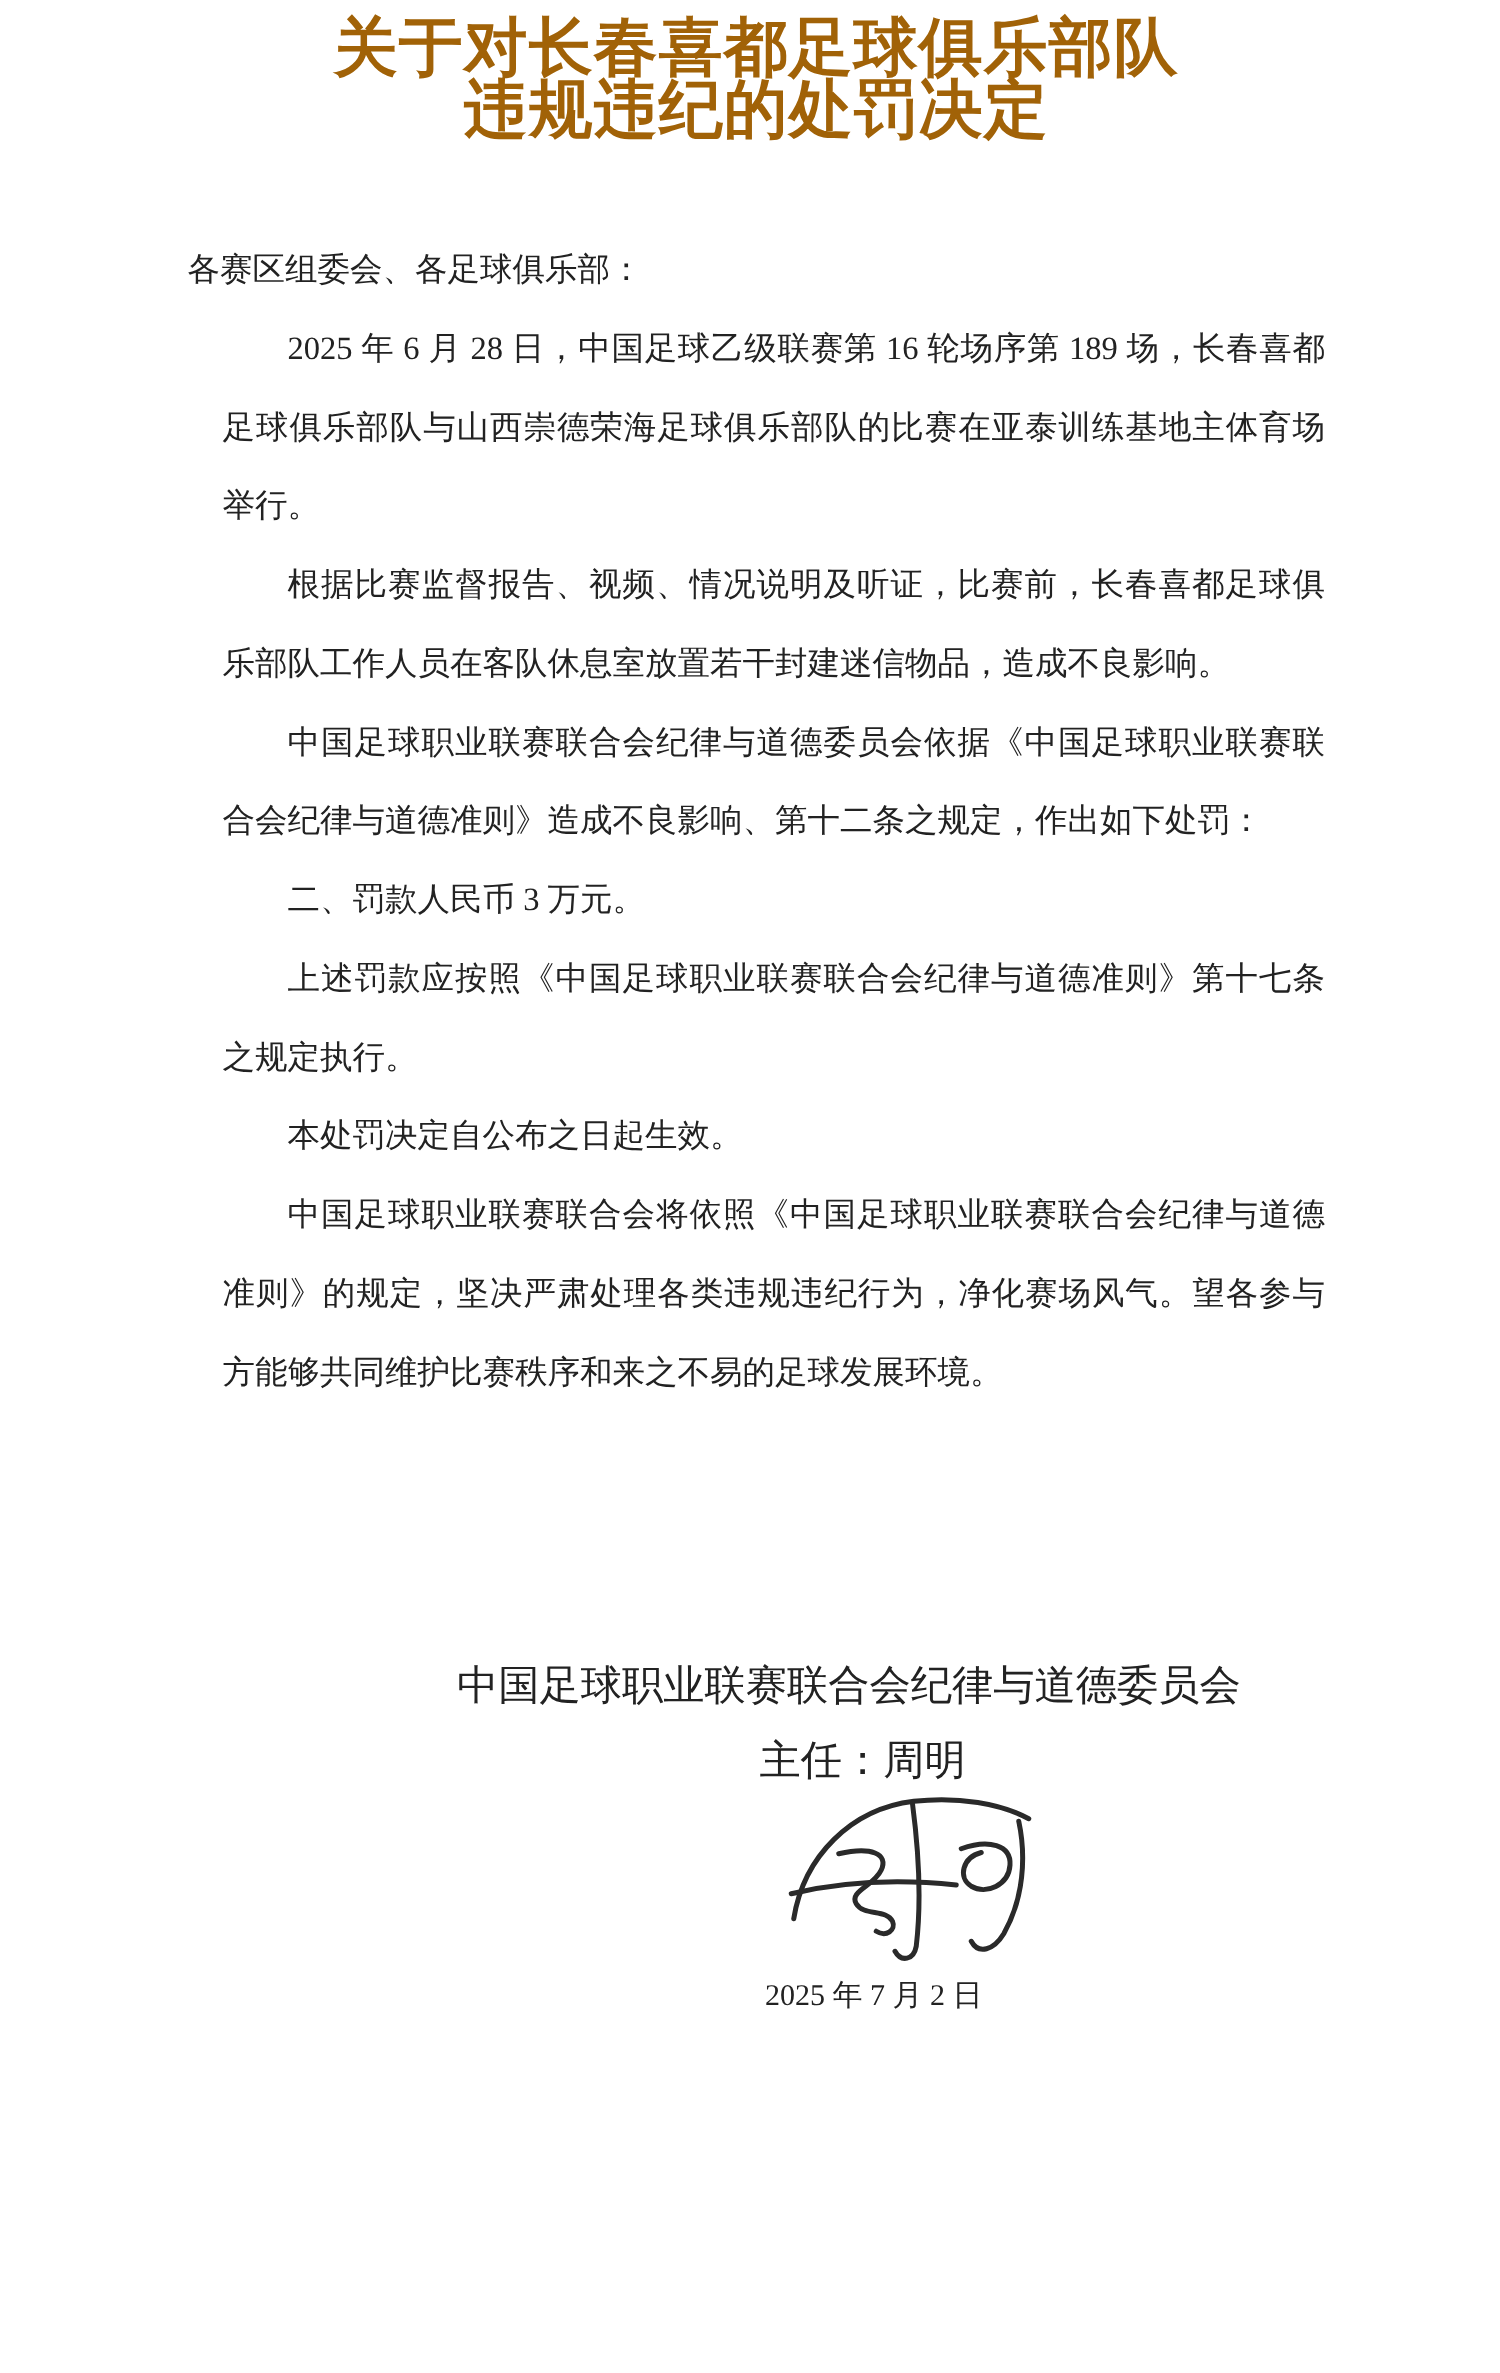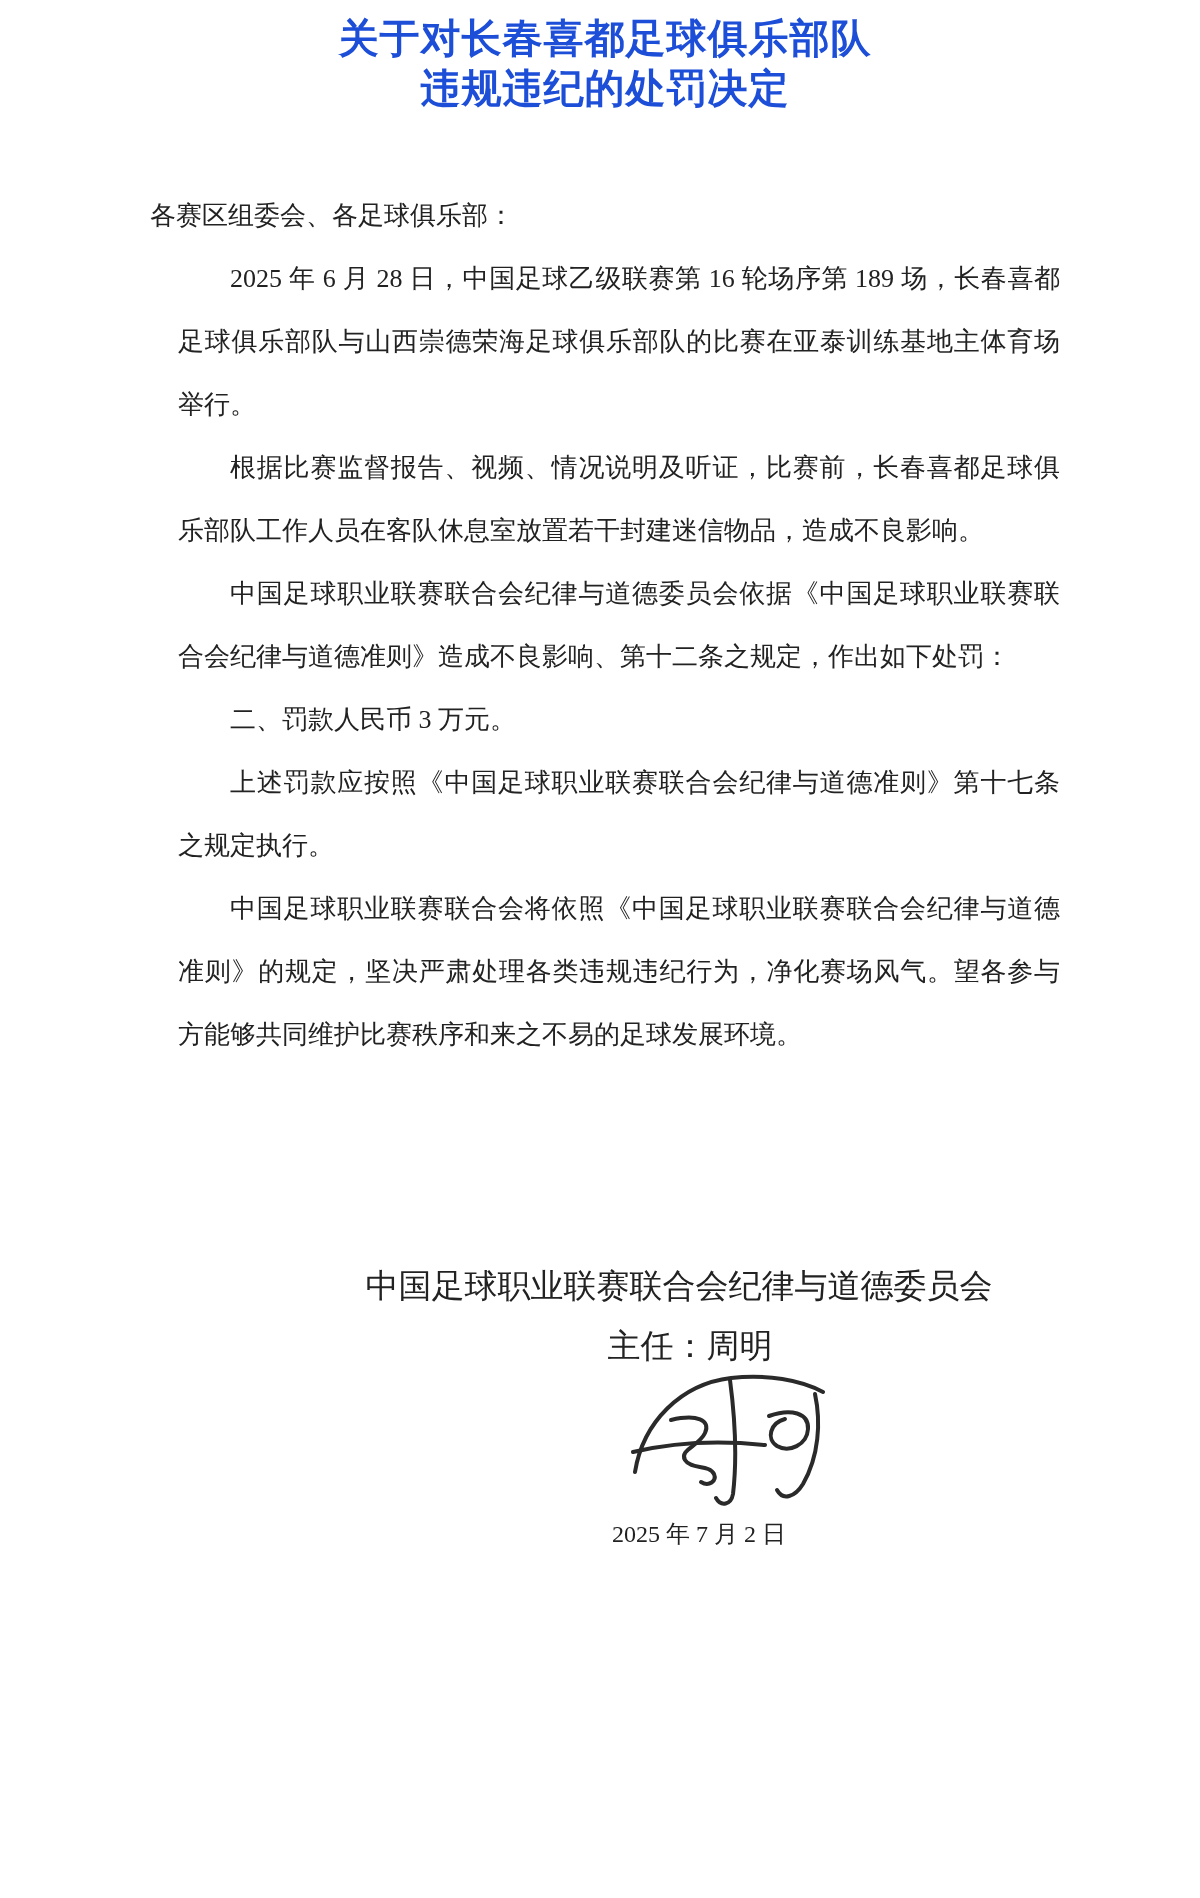--- a/index.html
+++ b/index.html
@@ -15,24 +15,24 @@
     background: #ffffff;
     color: #1e1e1e;
     font-family: "Liberation Serif", "DejaVu Serif", serif;
     overflow: hidden;
     box-sizing: border-box;
     padding: 14px 140px 0 150px;
   }
   .doc-title {
     margin: 0 0 70px 0;
     text-align: center;
-    font-size: 40px;
+    font-size: 51px;
     font-weight: bold;
     line-height: 50px;
-    color: #1d4ed8;
+    color: #a16207;
     letter-spacing: 1px;
   }
   .doc-title .title-line { display: block; }
   .body-text p {
     margin: 0;
     font-size: 26px;
     line-height: 63px;
     text-align: justify;
     color: #222222;
   }
@@ -85,20 +85,21 @@
     <span class="title-line">违规违纪的处罚决定</span>
   </h1>
 
   <div class="body-text">
     <p class="salutation">各赛区组委会、各足球俱乐部：</p>
     <p class="para">2025 年 6 月 28 日，中国足球乙级联赛第 16 轮场序第 189 场，长春喜都足球俱乐部队与山西崇德荣海足球俱乐部队的比赛在亚泰训练基地主体育场举行。</p>
     <p class="para">根据比赛监督报告、视频、情况说明及听证，比赛前，长春喜都足球俱乐部队工作人员在客队休息室放置若干封建迷信物品，造成不良影响。</p>
     <p class="para">中国足球职业联赛联合会纪律与道德委员会依据《中国足球职业联赛联合会纪律与道德准则》造成不良影响、第十二条之规定，作出如下处罚：</p>
     <p class="para">二、罚款人民币 3 万元。</p>
     <p class="para">上述罚款应按照《中国足球职业联赛联合会纪律与道德准则》第十七条之规定执行。</p>
+    <p class="para">本处罚决定自公布之日起生效。</p>
     <p class="para">中国足球职业联赛联合会将依照《中国足球职业联赛联合会纪律与道德准则》的规定，坚决严肃处理各类违规违纪行为，净化赛场风气。望各参与方能够共同维护比赛秩序和来之不易的足球发展环境。</p>
   </div>
 
   <div class="signoff">
     <p class="org-line">中国足球职业联赛联合会纪律与道德委员会</p>
     <p class="signer-line">主任：周明</p>
     <div class="signature-wrap" aria-label="handwritten signature">
       <svg class="signature-svg" width="218" height="146" viewBox="0 0 218 146" fill="none" xmlns="http://www.w3.org/2000/svg">
 
         <g stroke="#2a2a2a" stroke-width="4" stroke-linecap="round" fill="none">

